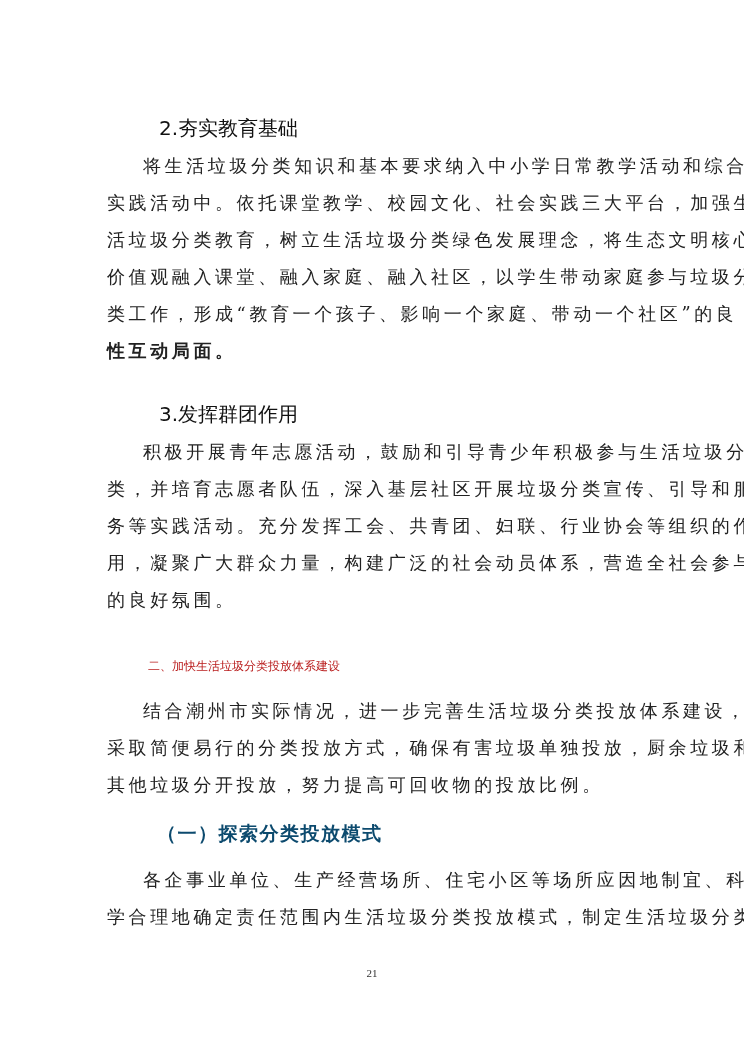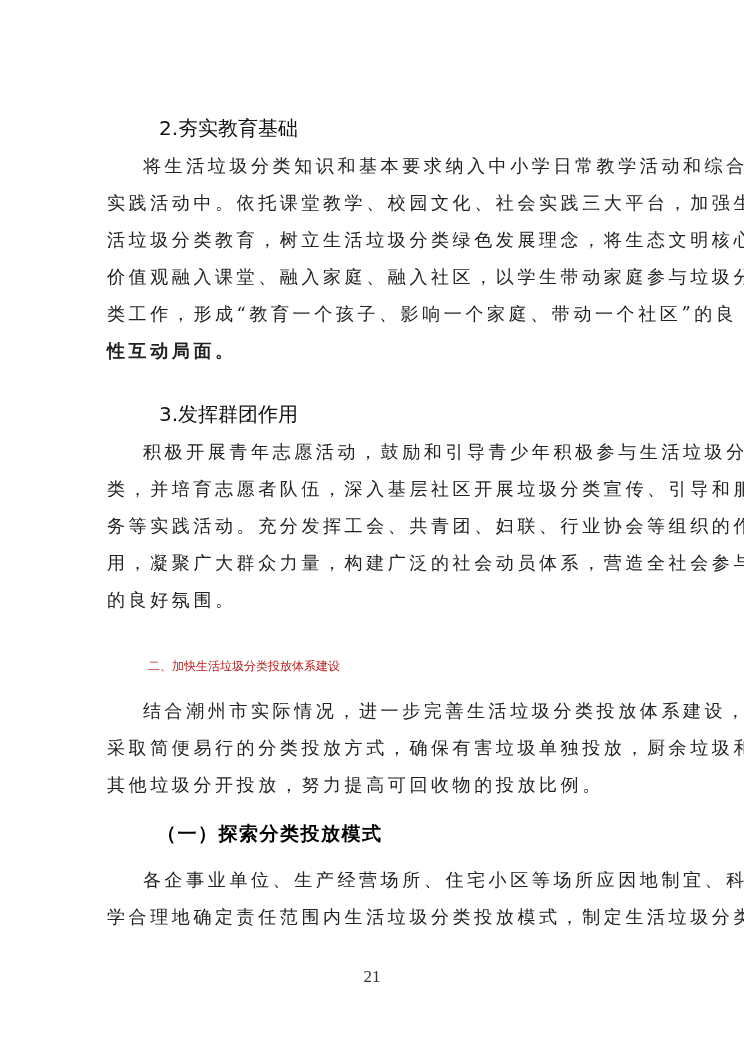--- a/index.html
+++ b/index.html
@@ -51,31 +51,31 @@
       color: #b91c1c;
       font-family: Liberation Sans, sans-serif;
     }
     .h-paren {
       position: absolute;
       left: 50px;
       font-size: 19px;
       font-weight: bold;
       line-height: 26px;
       white-space: nowrap;
-      color: #000000;
+      color: #0c4a6e;
       letter-spacing: 1.5px;
       font-family: "DejaVu Sans", "Liberation Sans", sans-serif;
     }
     .page-number {
       position: absolute;
       left: 0;
       width: 744px;
       top: 967px;
       text-align: center;
-      font-size: 17px;
+      font-size: 11px;
       font-family: "Liberation Serif", serif;
       color: #333;
     }
   </style>
 </head>
 <body>
 
 <div class="page">
 
   <div class="h-sub" style="top:116px;">2.夯实教育基础</div>

